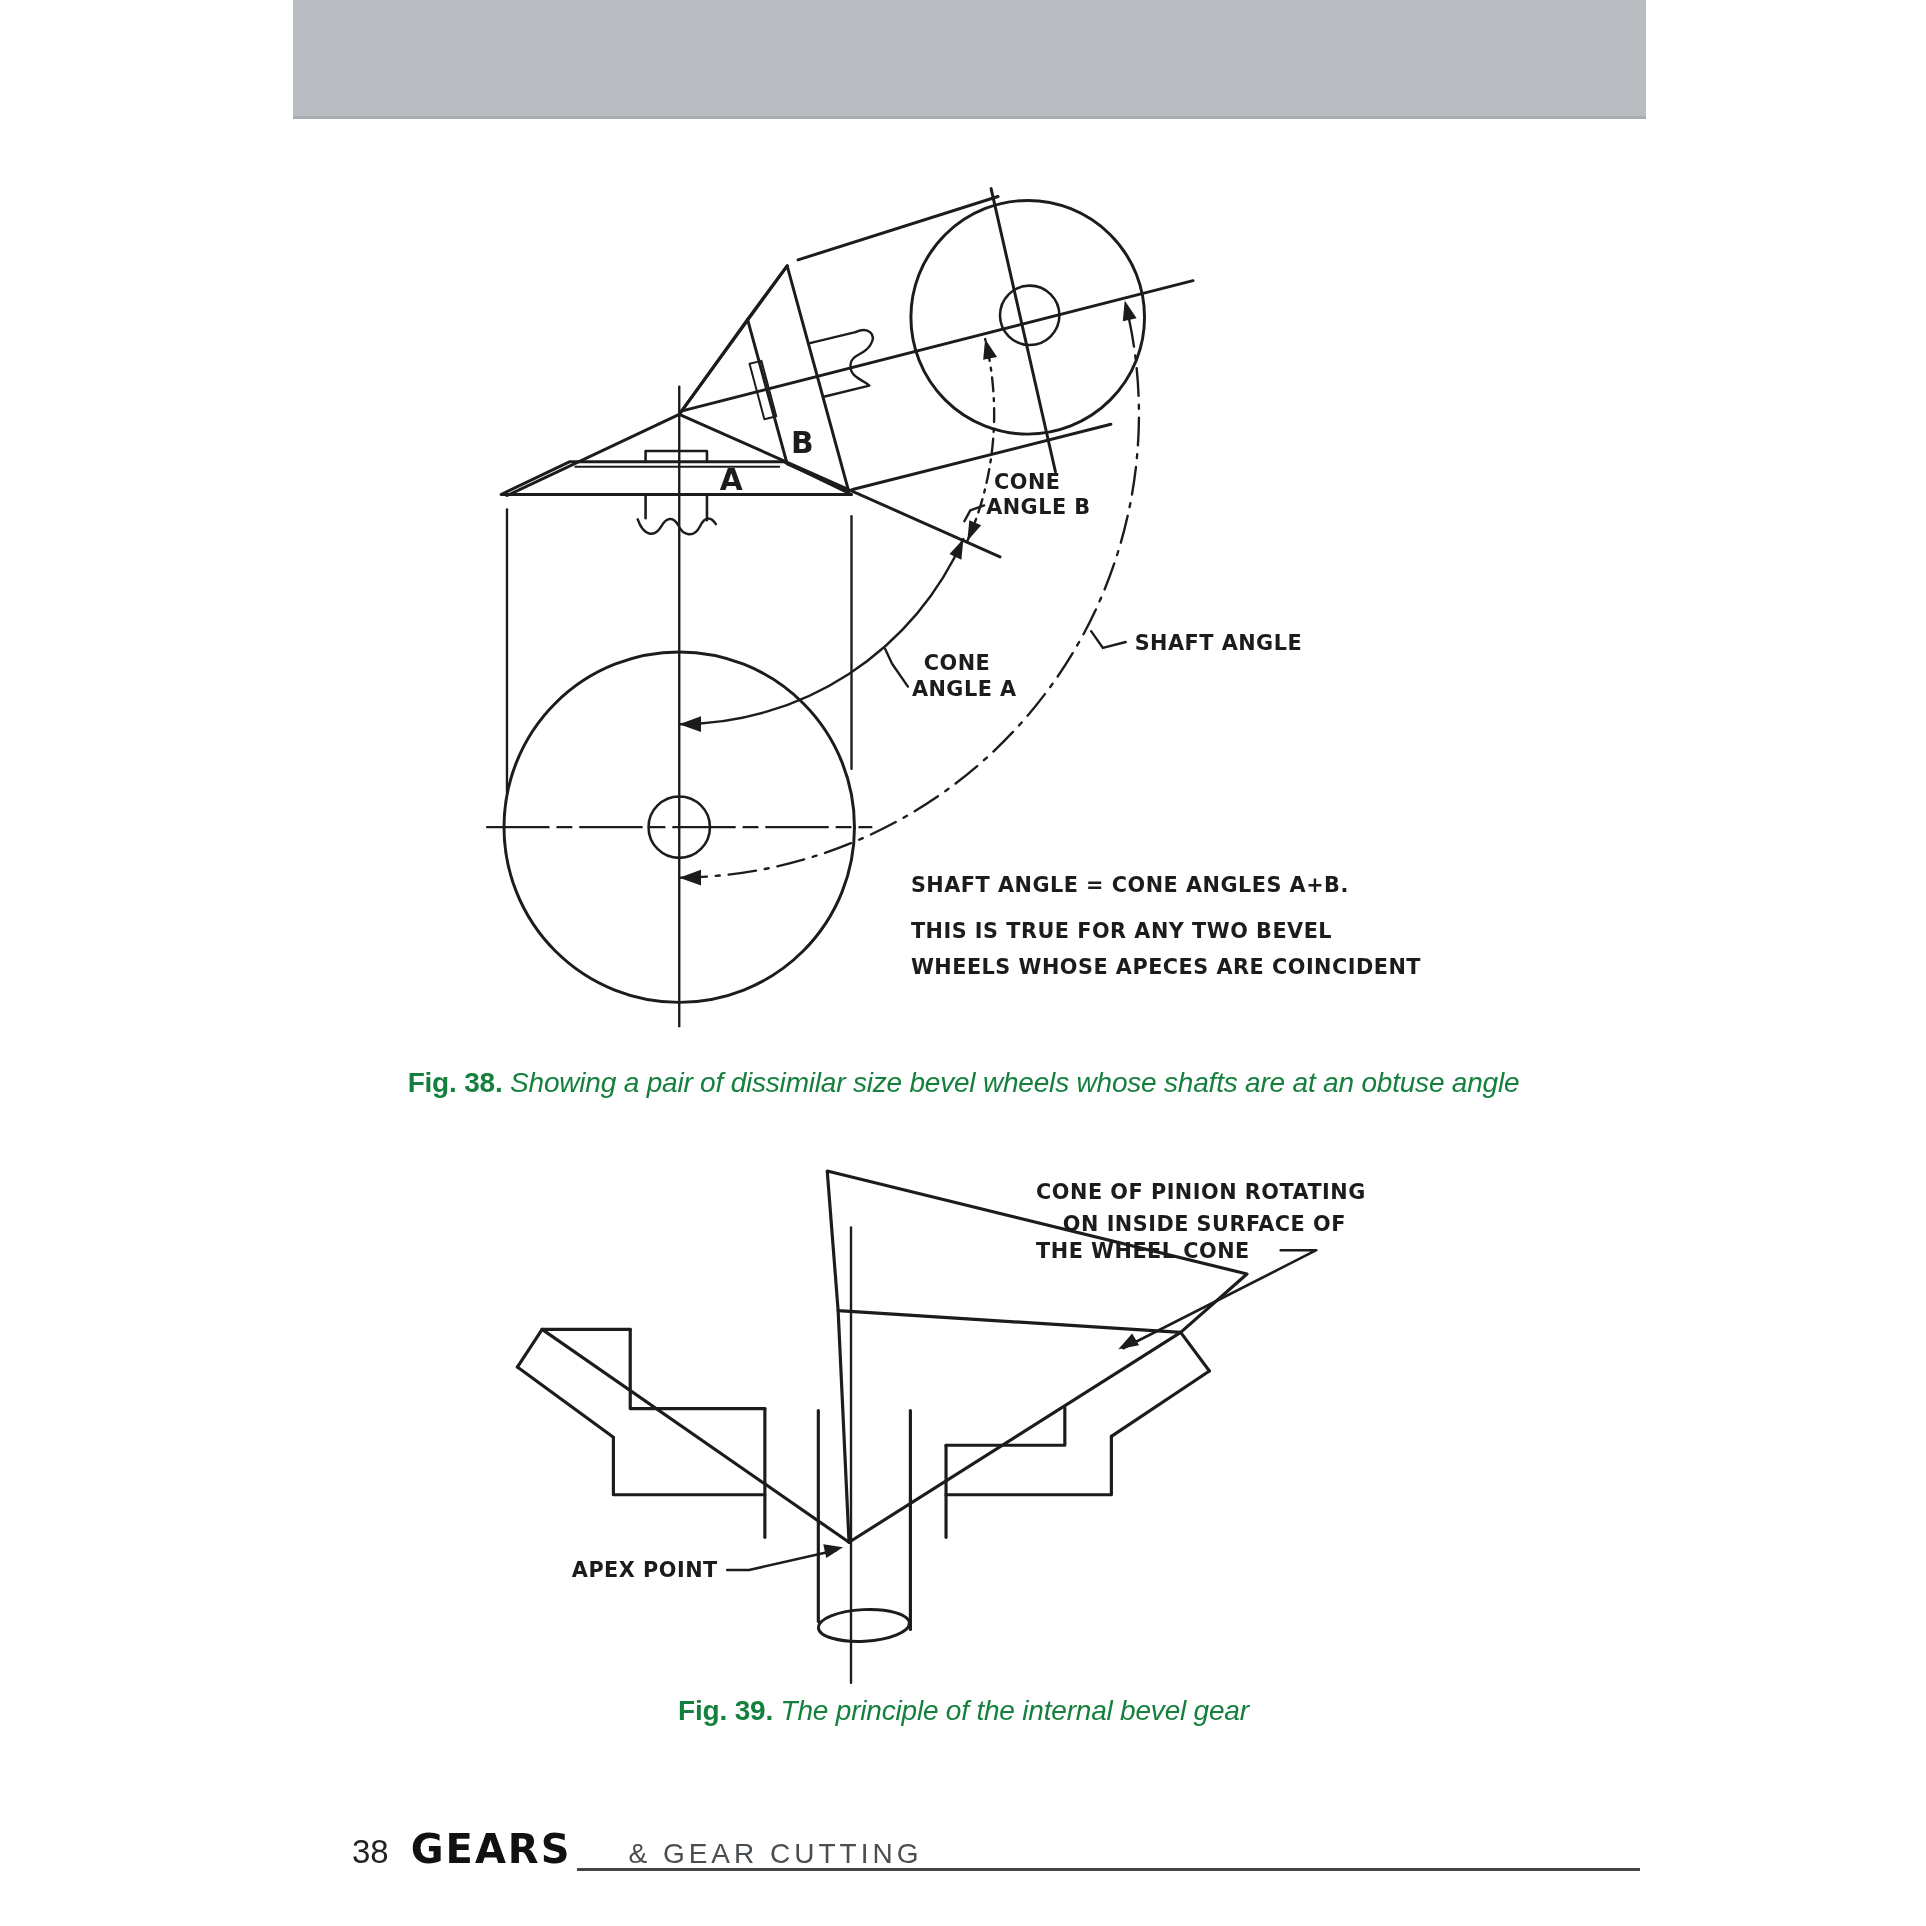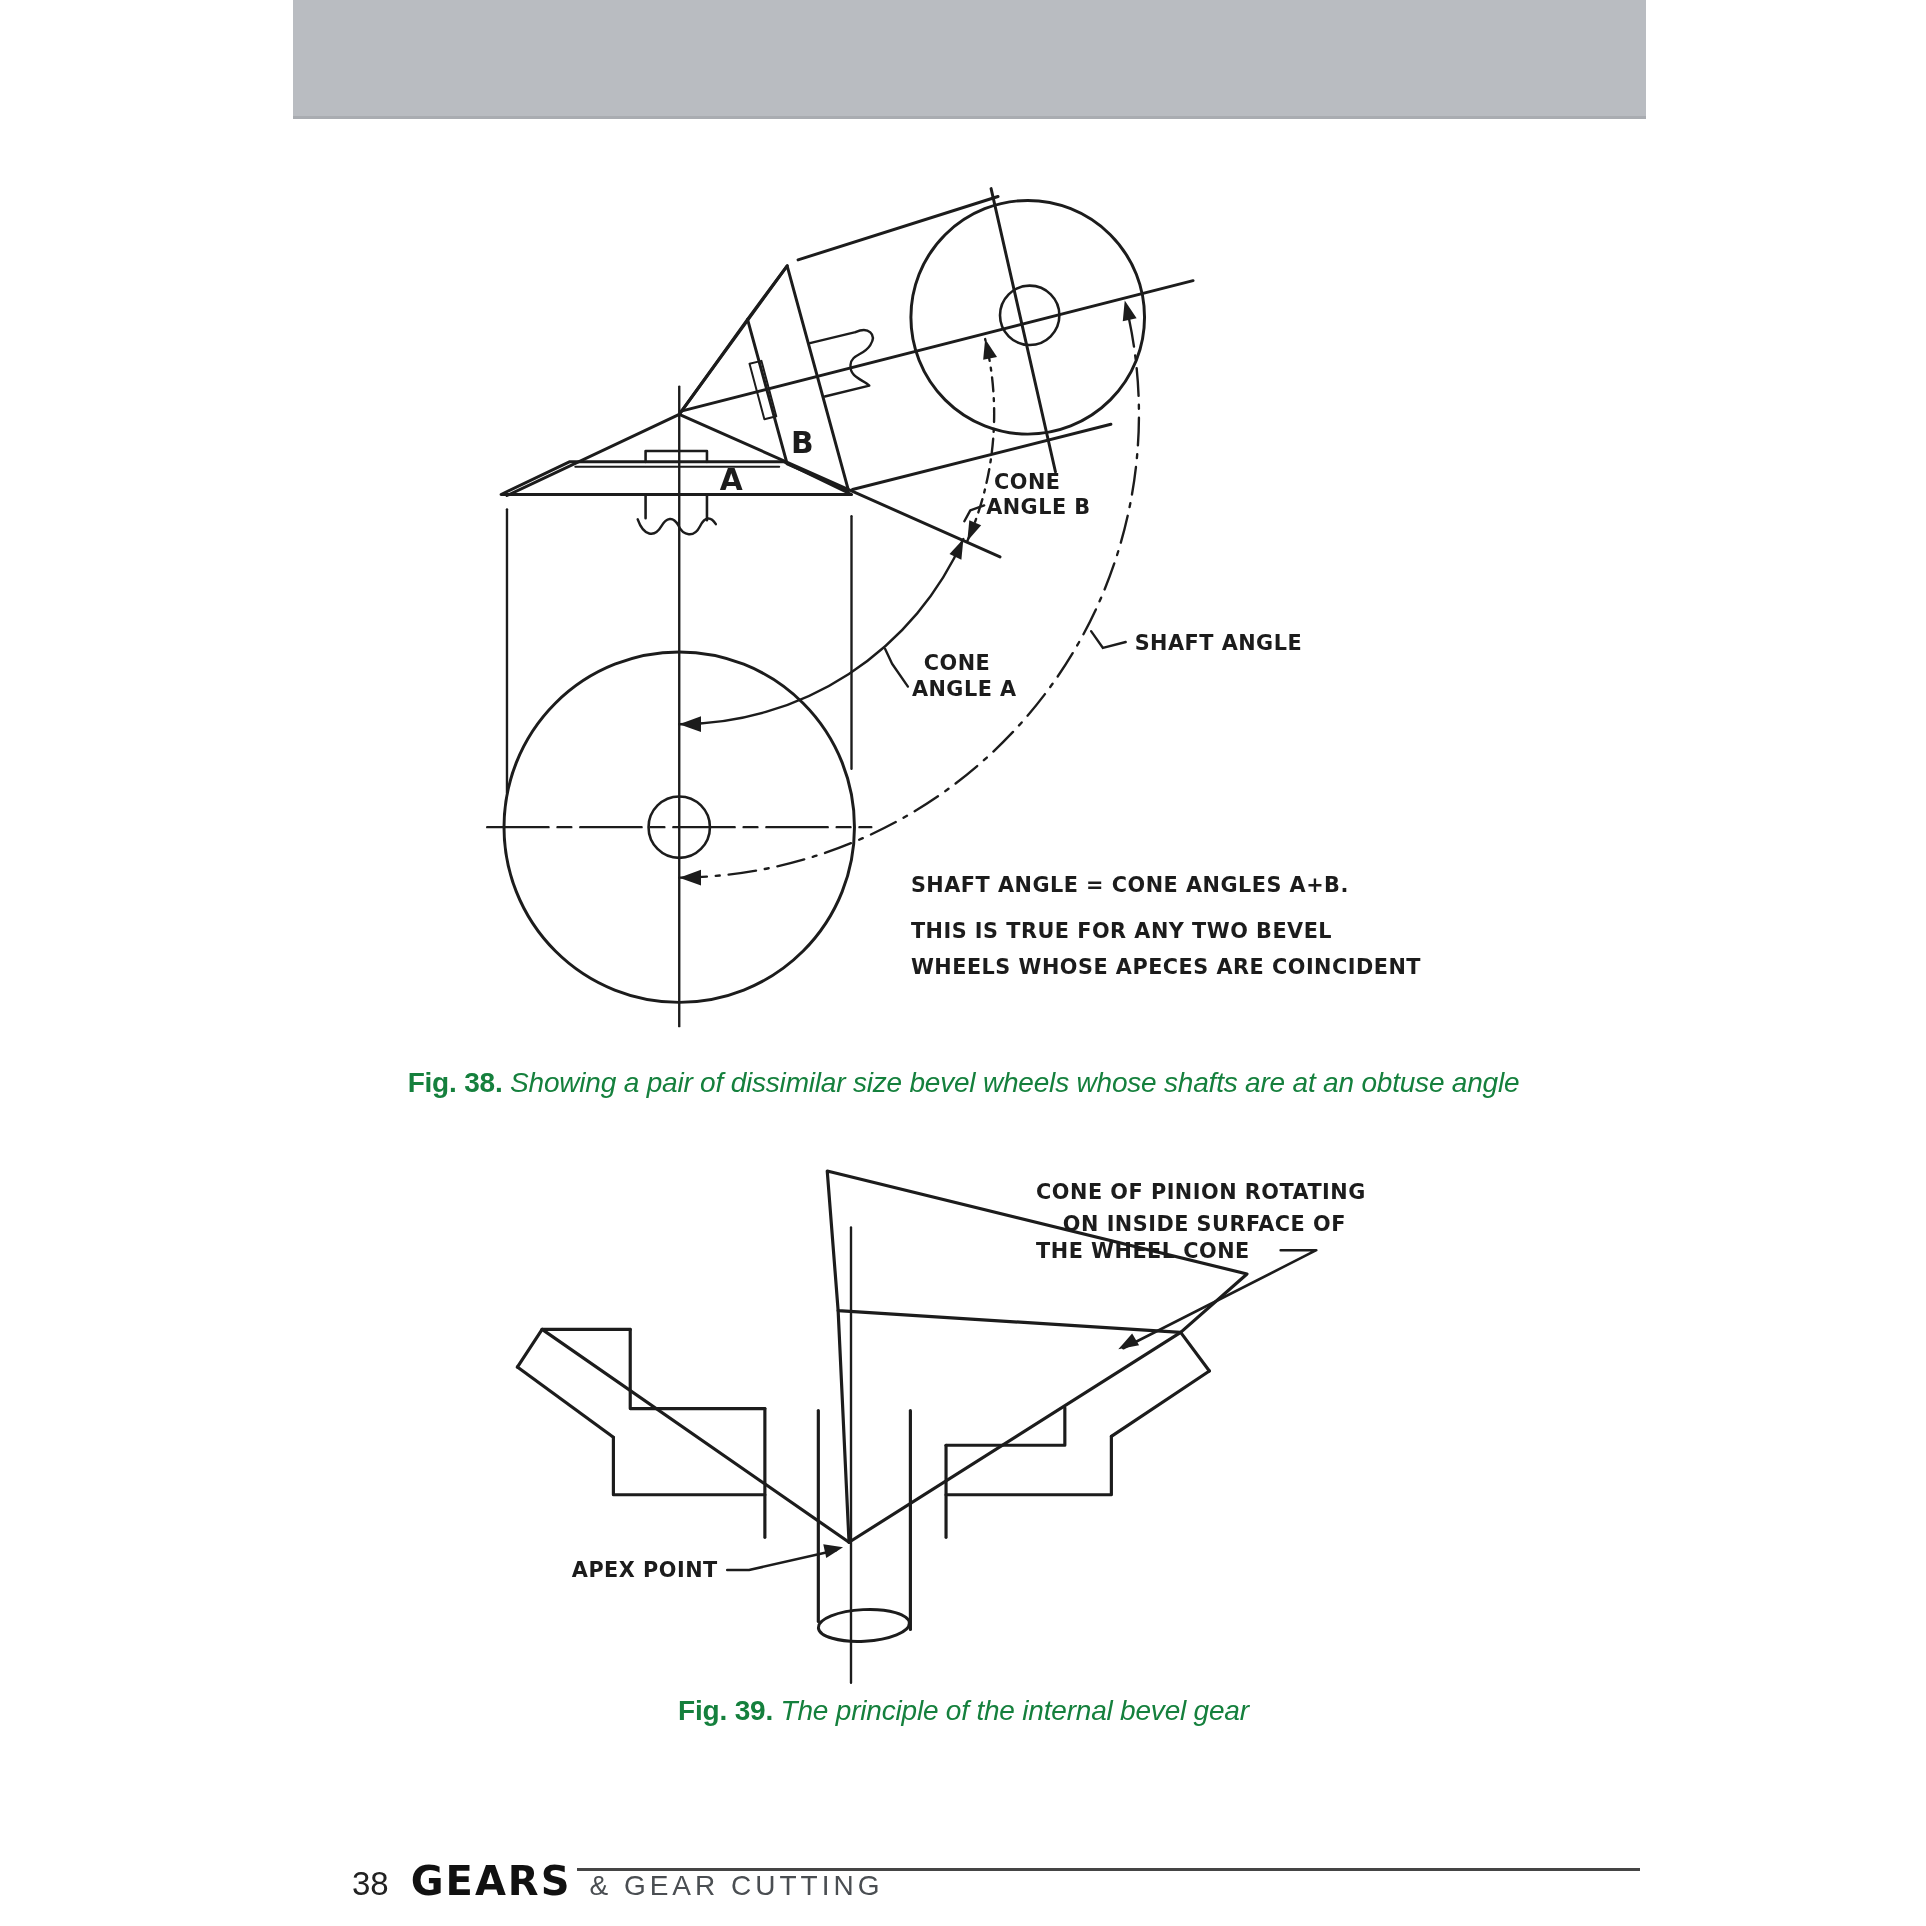--- a/index.html
+++ b/index.html
@@ -26,22 +26,22 @@
   }
   #caption-38{top:1067px;}
   #caption-39{top:1695px;}
   .caption .fig-label{font-weight:bold;font-style:normal;}
   .caption .fig-text{font-style:italic;}
   .footer{
     position:absolute;left:352px;top:1826px;height:50px;
     display:flex;align-items:baseline;white-space:nowrap;text-align:right;
   }
   .page-number{font-size:33px;font-weight:400;color:#222;margin-right:22px;}
-  .book-title{font-size:40px;font-weight:800;letter-spacing:2px;color:#111;margin-right:18px;font-family:"DejaVu Sans", sans-serif;margin-top:32px;}
-  .book-subtitle{font-size:28px;font-weight:300;letter-spacing:4px;color:#4a4e52;}
+  .book-title{font-size:40px;font-weight:800;letter-spacing:2px;color:#111;margin-right:18px;font-family:"DejaVu Sans", sans-serif;}
+  .book-subtitle{font-size:28px;font-weight:300;letter-spacing:4px;color:#4a4e52;margin-left:39px;}
   .footer-rule{
     position:absolute;left:577px;top:1868px;width:1063px;height:3px;background:#454545;
   }
 </style>
 </head>
 <body>
 
 <div class="header-bar"></div>
 
 <svg id="fig38-svg" class="fig-svg" width="1089" height="891" viewBox="410 150 1100 900">

